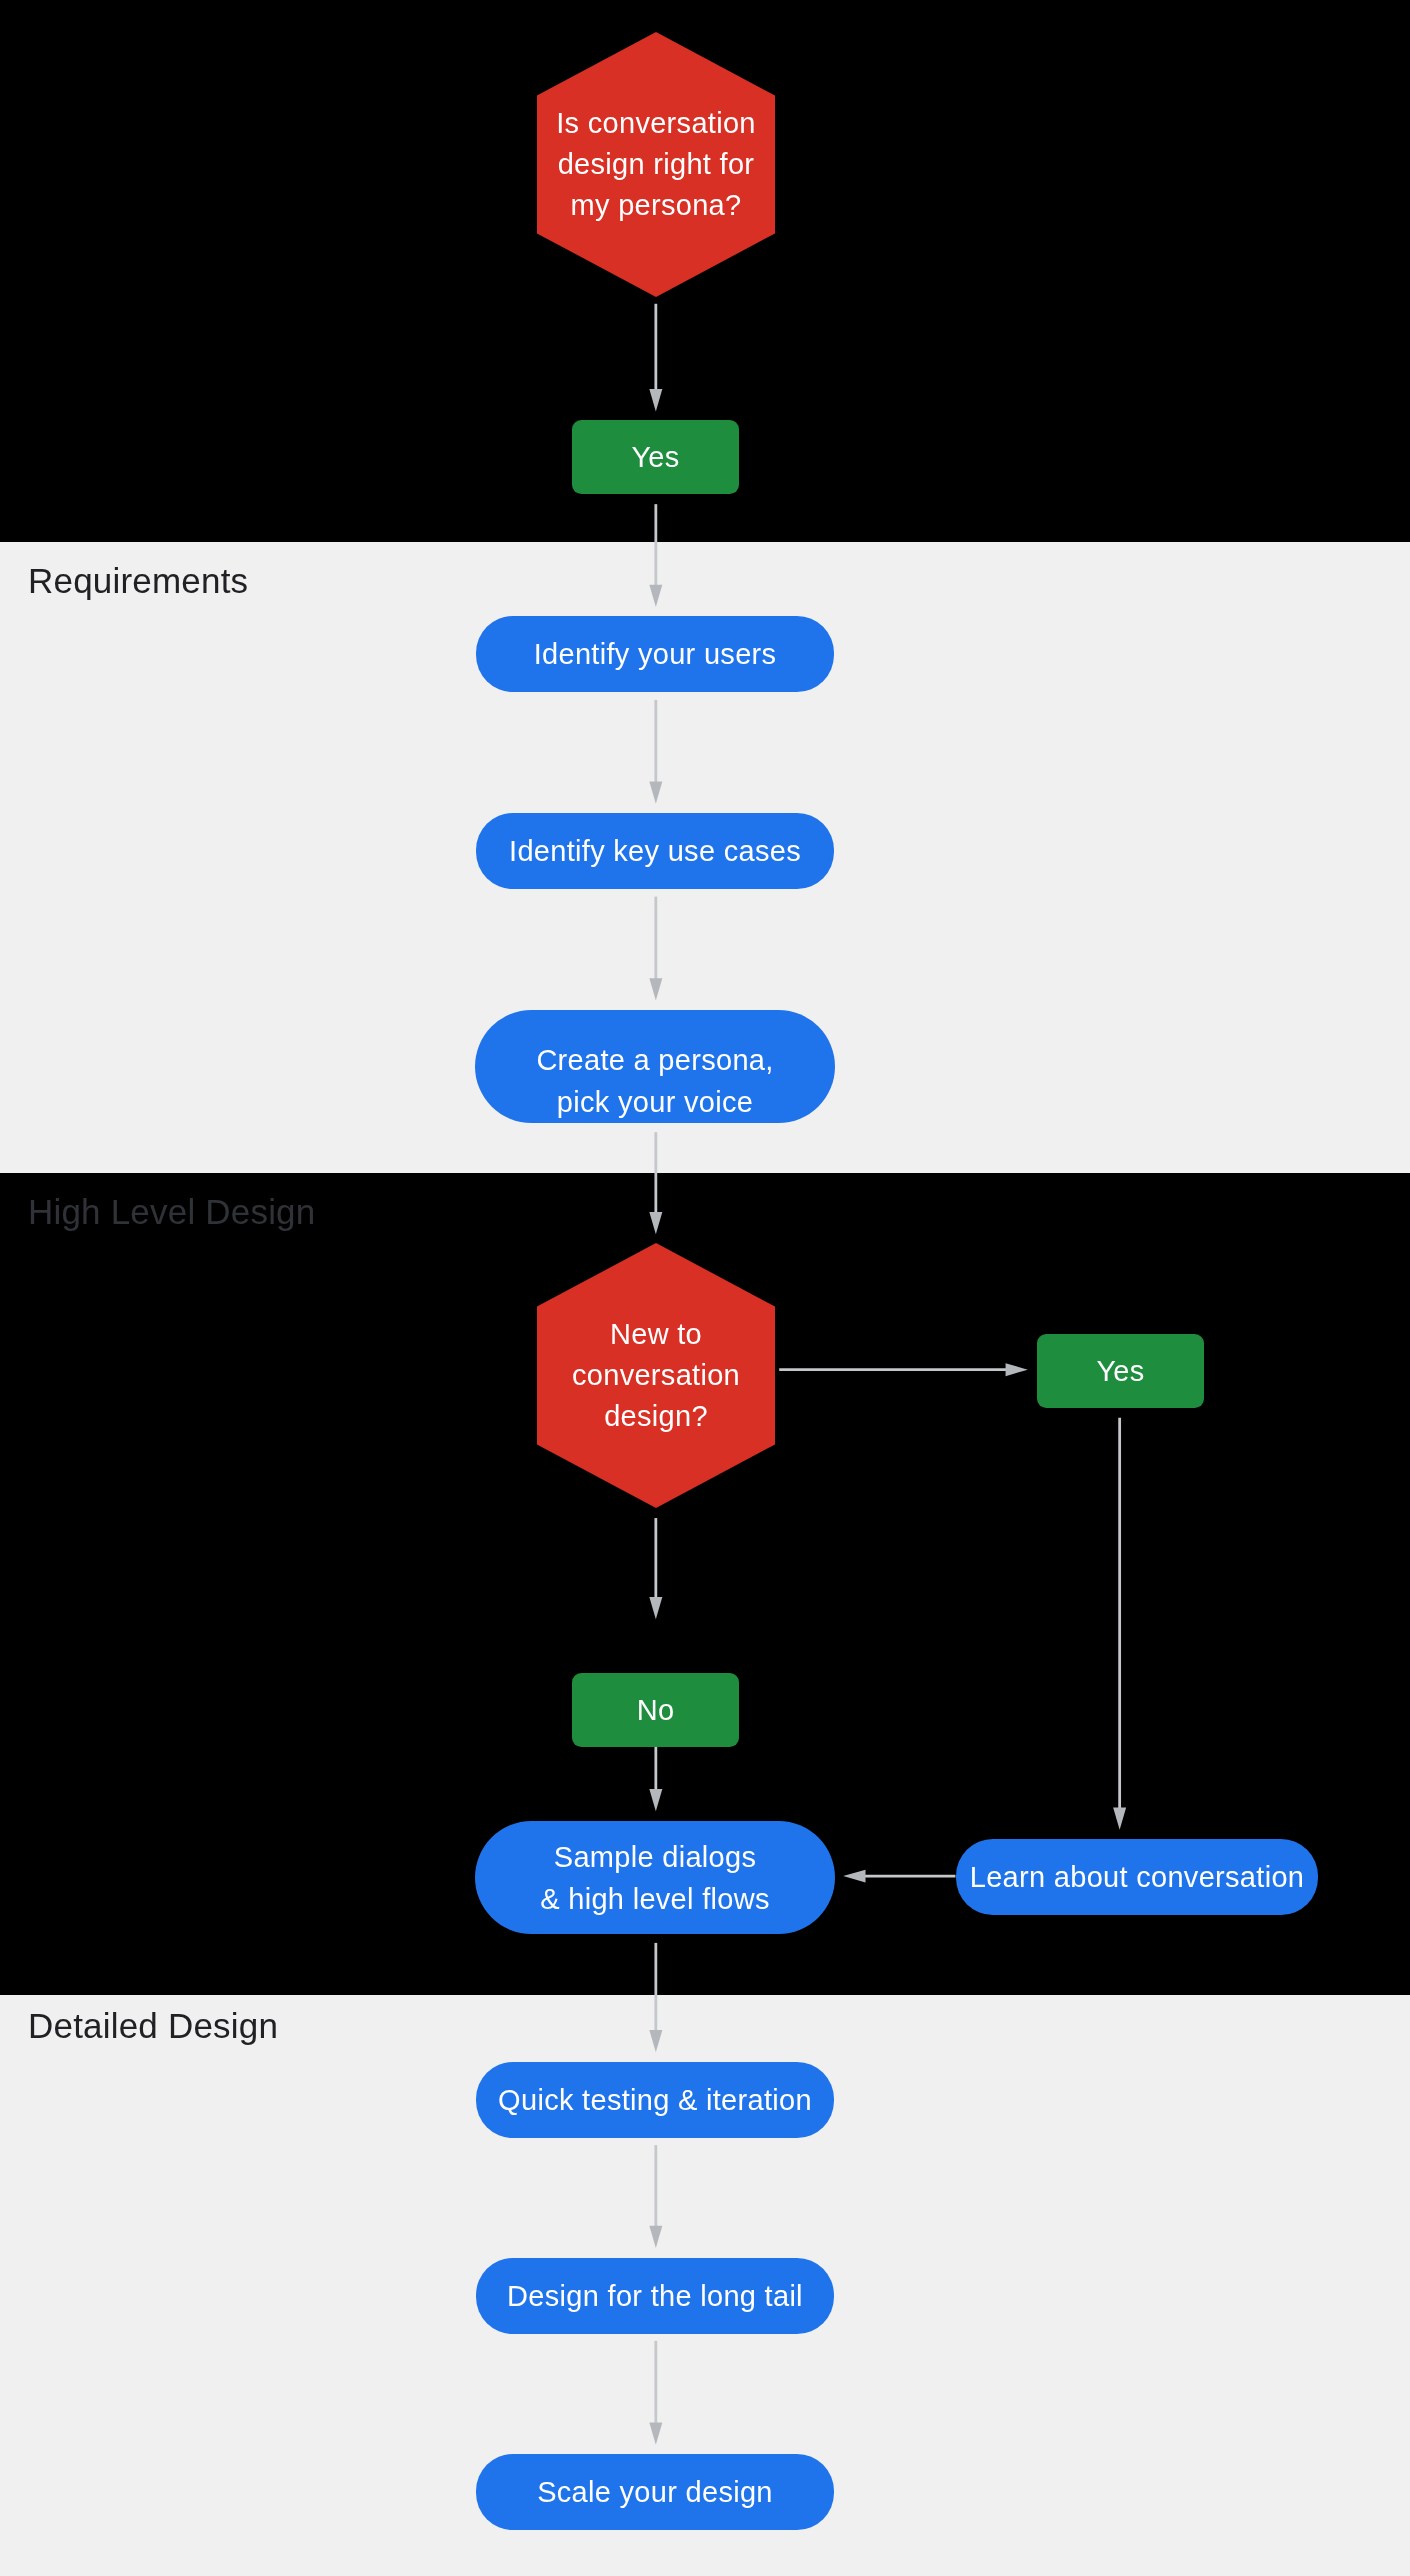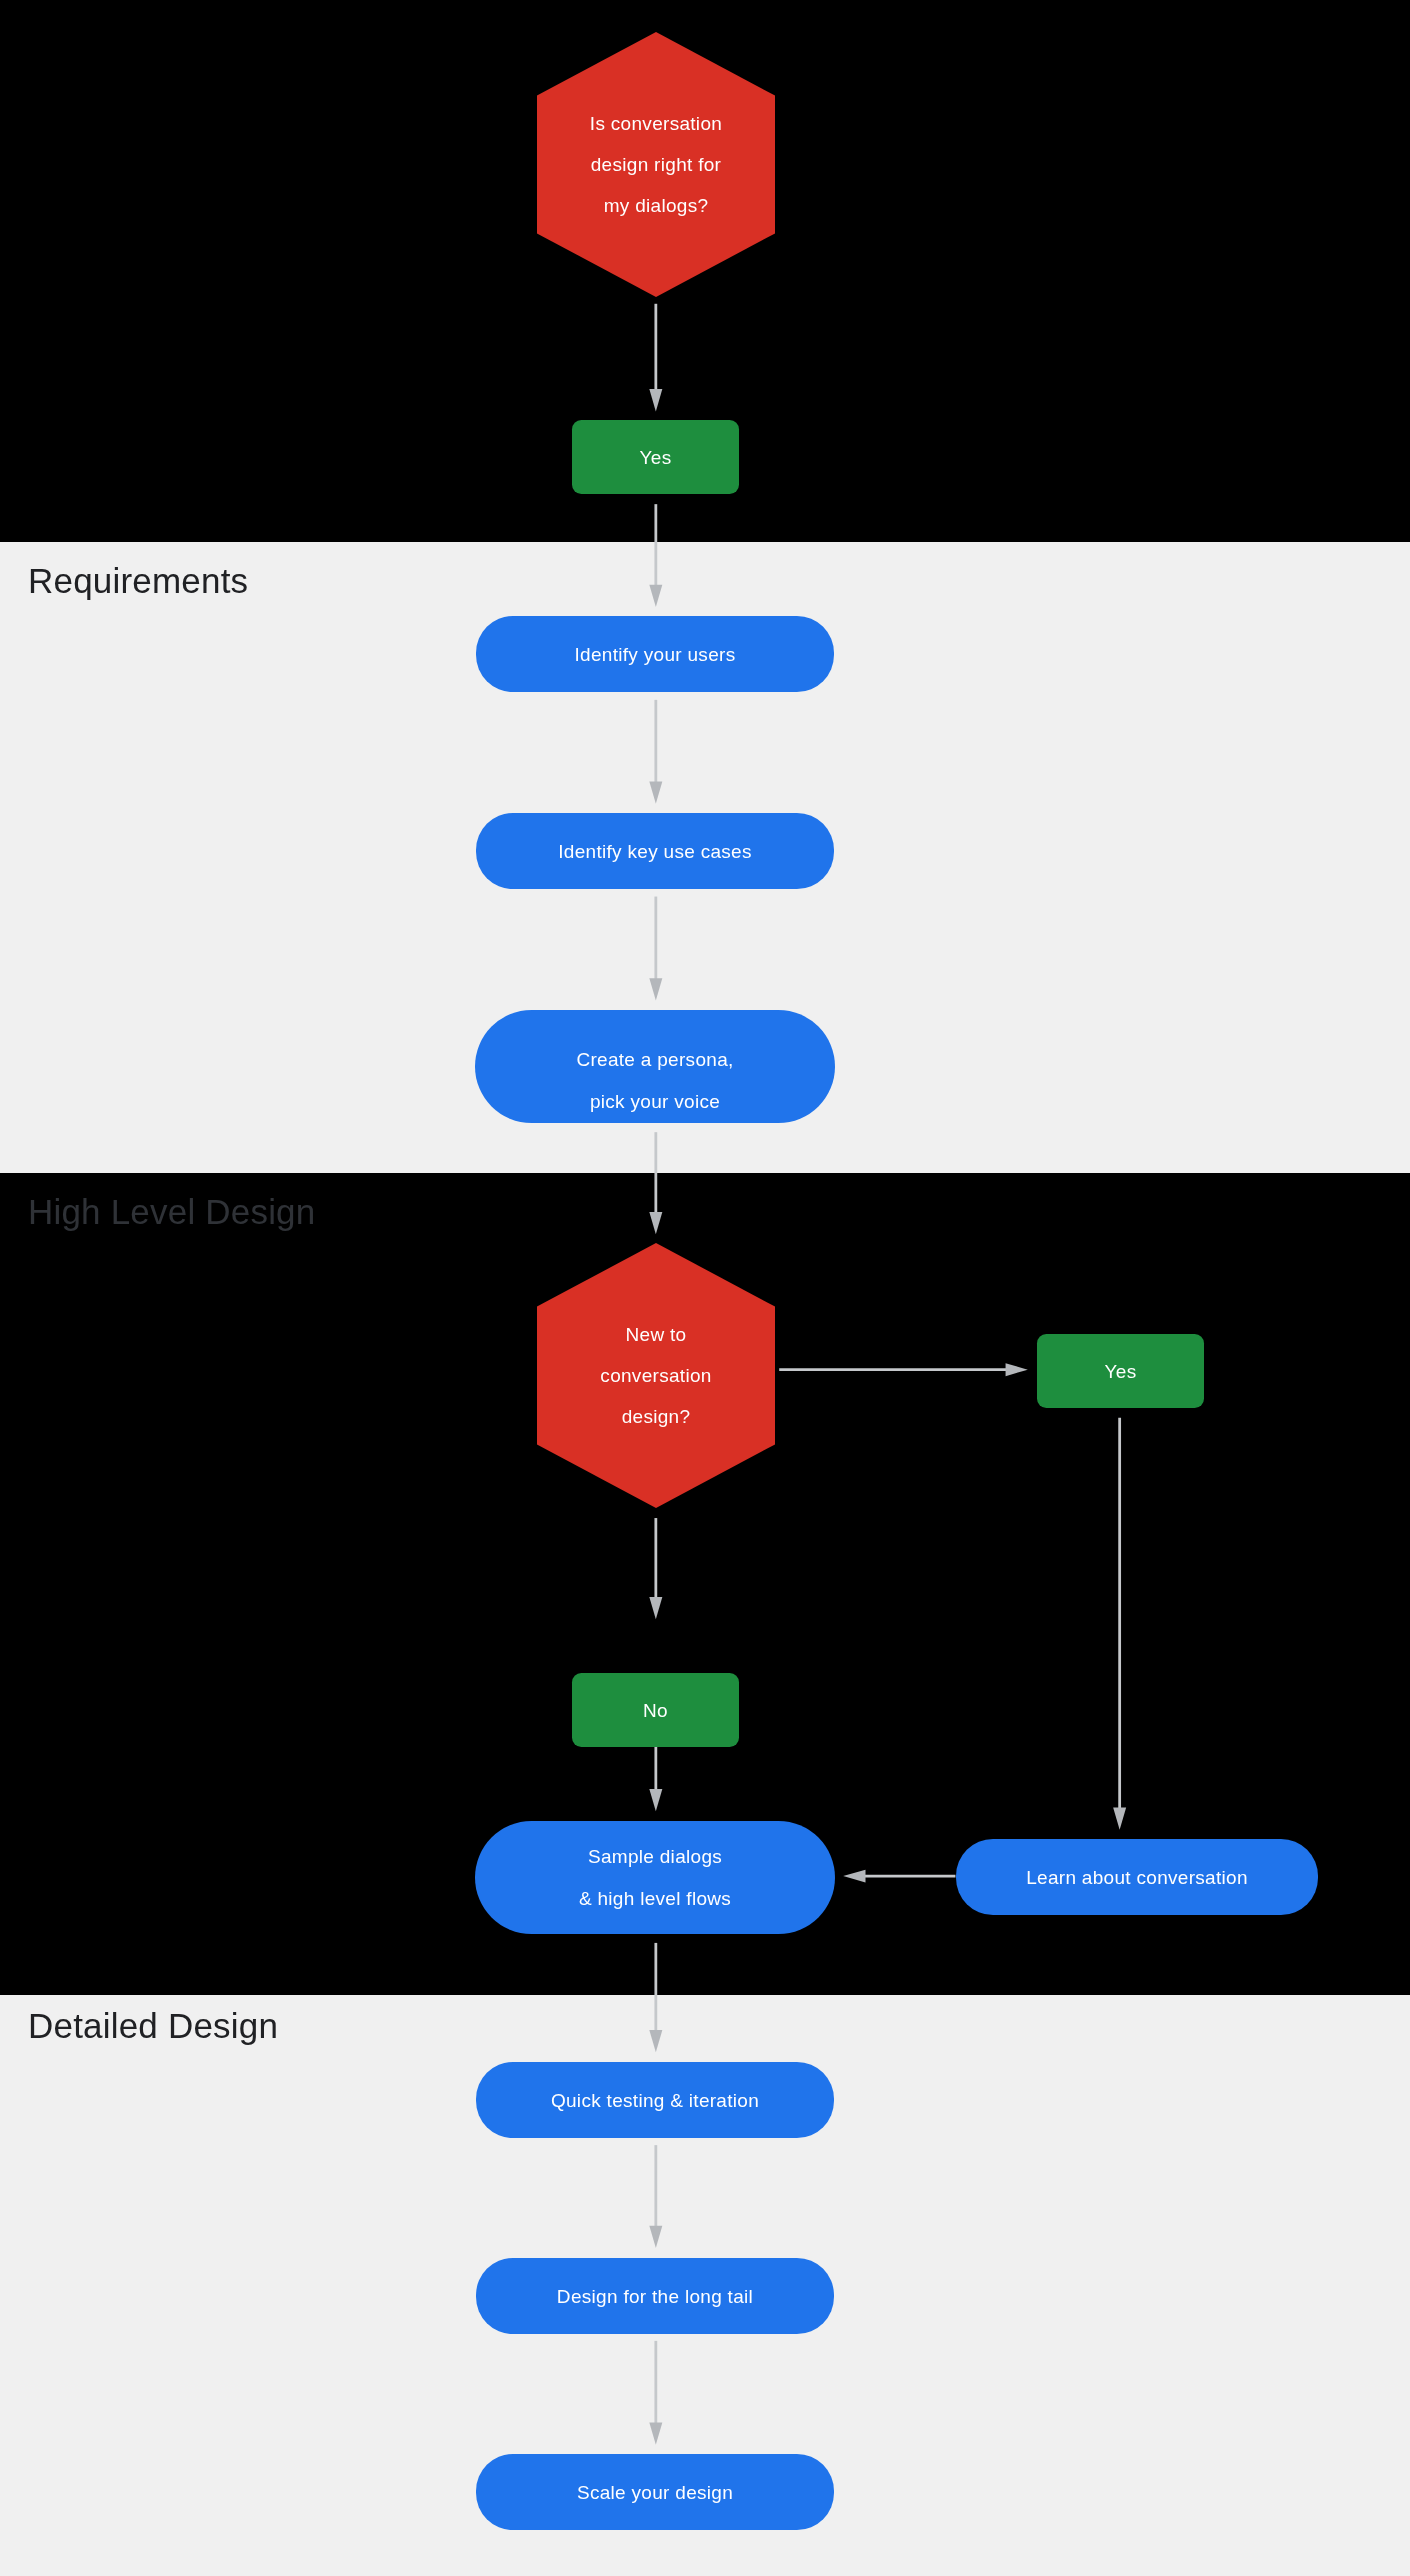--- a/index.html
+++ b/index.html
@@ -23,21 +23,21 @@
     font-weight:400;letter-spacing:0.2px;
   }
   .label-requirements{top:559px;color:var(--label-dark);text-align:right;}
   .label-hld{top:1190px;color:var(--label-on-dark);}
   .label-dd{top:2004px;color:var(--label-dark);}
 
   
   .node{
     position:absolute;display:flex;flex-direction:column;
     align-items:center;justify-content:center;text-align:center;
-    color:var(--node-text);font-size:19px;font-weight:500;letter-spacing:0.3px;
+    color:var(--node-text);font-size:29px;font-weight:500;letter-spacing:0.3px;
     line-height:41px;
   }
   .hex{
     width:238px;height:265px;background:var(--red);
     clip-path:polygon(50% 0%,100% 24%,100% 76%,50% 100%,0% 76%,0% 24%);
   }
   .hex-start{left:537px;top:32px;}
   .hex-newtocd{left:537px;top:1243px;}
   .btn{width:167px;height:74px;background:var(--green);border-radius:9.3px;}
   .btn-yes1{left:572px;top:420px;}
@@ -124,21 +124,21 @@
     </g>
     <g>
       <line x1="707" y1="2523" x2="707" y2="2613"></line>
         <polygon points="700,2611 714,2611 707,2635"></polygon>
     </g>
   </svg>
 
   <div class="node hex hex-start">
     <span>Is conversation</span>
     <span>design right for</span>
-    <span>my dialogs?</span>
+    <span>my persona?</span>
   </div>
 
   <div class="node btn btn-yes1">
     <span>Yes</span>
   </div>
 
   <div class="node pill pill-users">
     <span>Identify your users</span>
   </div>
 

